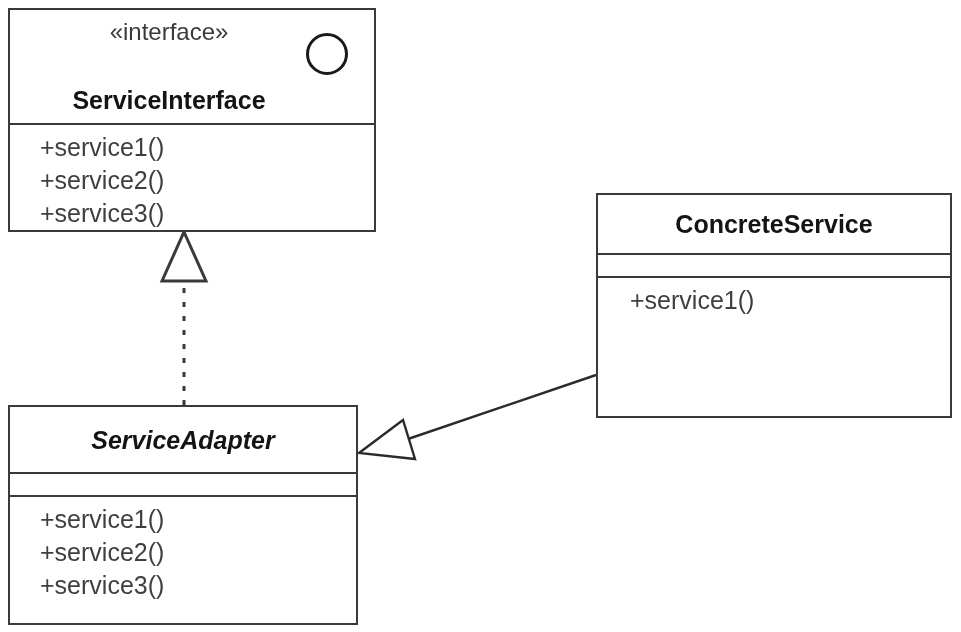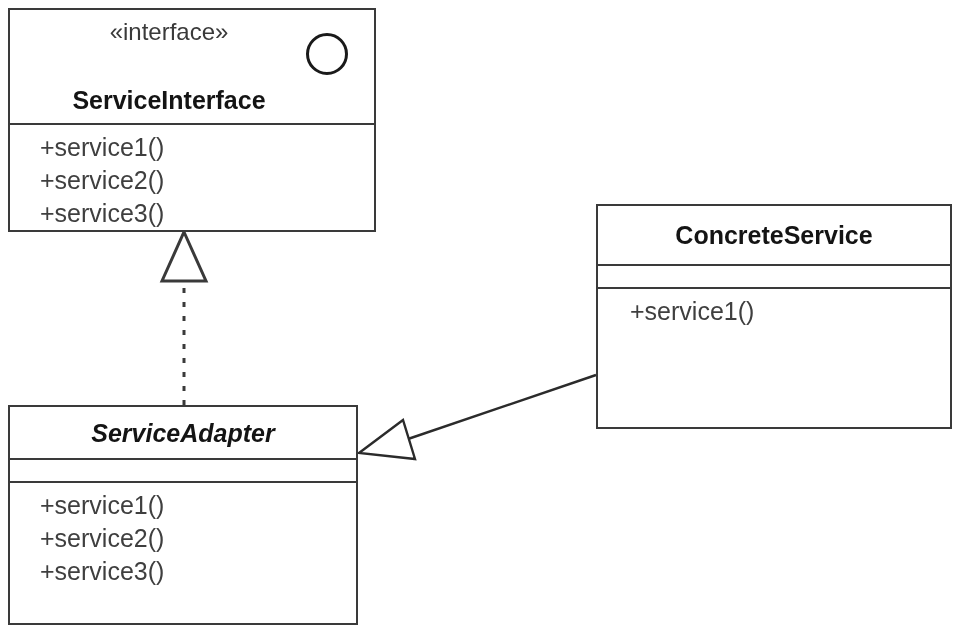--- a/index.html
+++ b/index.html
@@ -110,32 +110,32 @@
       <div class="uml-name" style="margin-right:46px;">ServiceInterface</div>
       <div class="iface-circle" style="right:26px; top:23px; width:42px; height:42px;"></div>
     </div>
     <div class="uml-methods">
       <div class="uml-method">+service1()</div>
       <div class="uml-method">+service2()</div>
       <div class="uml-method">+service3()</div>
     </div>
   </div>
 
-  <div class="uml-class" style="left:596px; top:204px; width:356px; height:225px;">
+  <div class="uml-class" style="left:596px; top:193px; width:356px; height:225px;">
     <div class="uml-header" style="height:60px;">
       <div class="uml-name">ConcreteService</div>
     </div>
     <div class="uml-attrs"></div>
     <div class="uml-methods" style="padding-left:12px;">
       <div class="uml-method">+service1()</div>
     </div>
   </div>
 
   <div class="uml-class" style="left:8px; top:405px; width:350px; height:220px;">
-    <div class="uml-header" style="height:53px;">
+    <div class="uml-header" style="height:67px;">
       <div class="uml-name italic">ServiceAdapter</div>
     </div>
     <div class="uml-attrs"></div>
     <div class="uml-methods">
       <div class="uml-method">+service1()</div>
       <div class="uml-method">+service2()</div>
       <div class="uml-method">+service3()</div>
     </div>
   </div>
 

